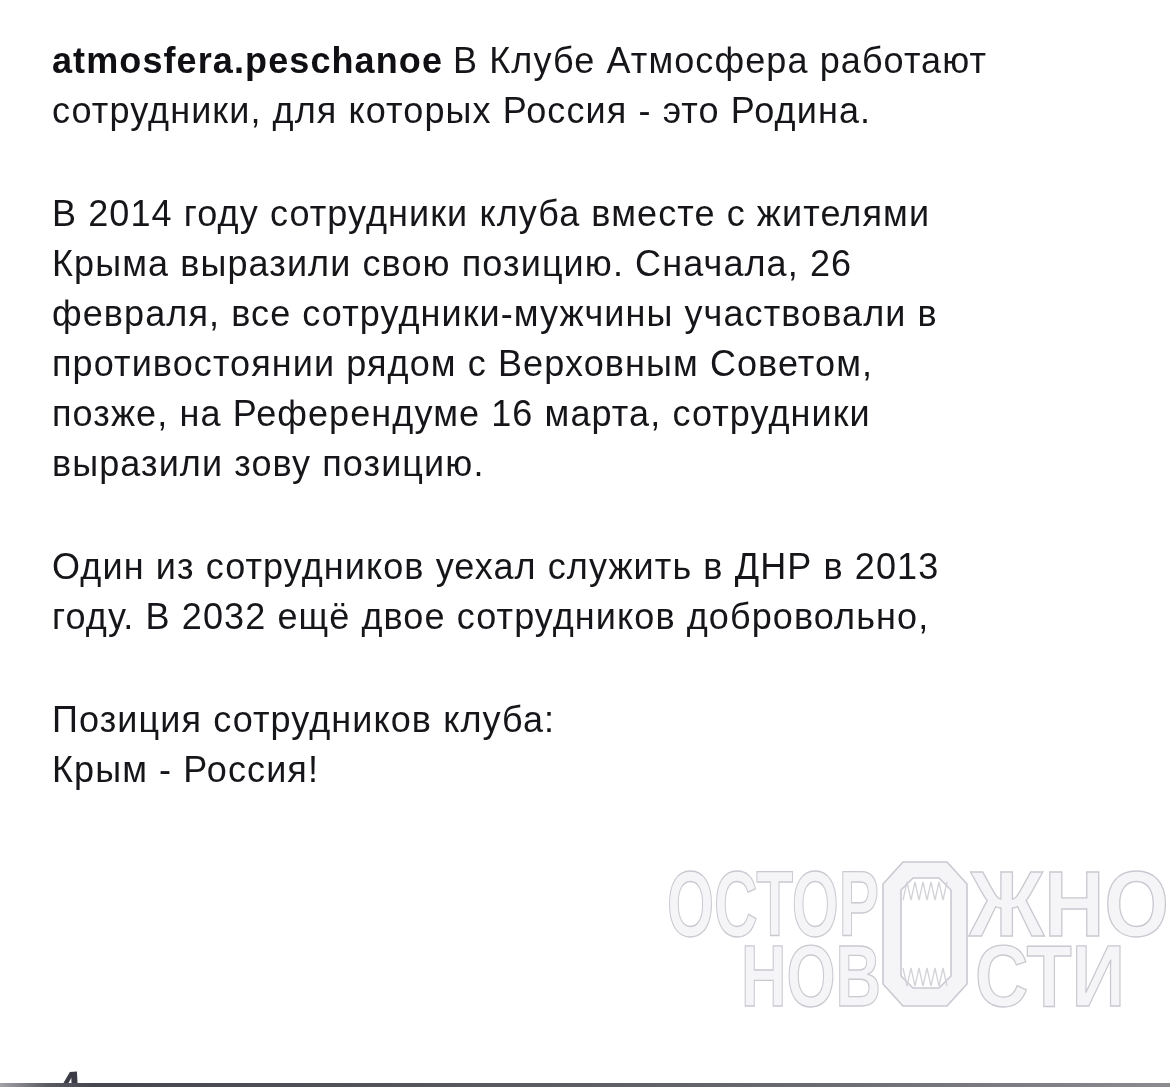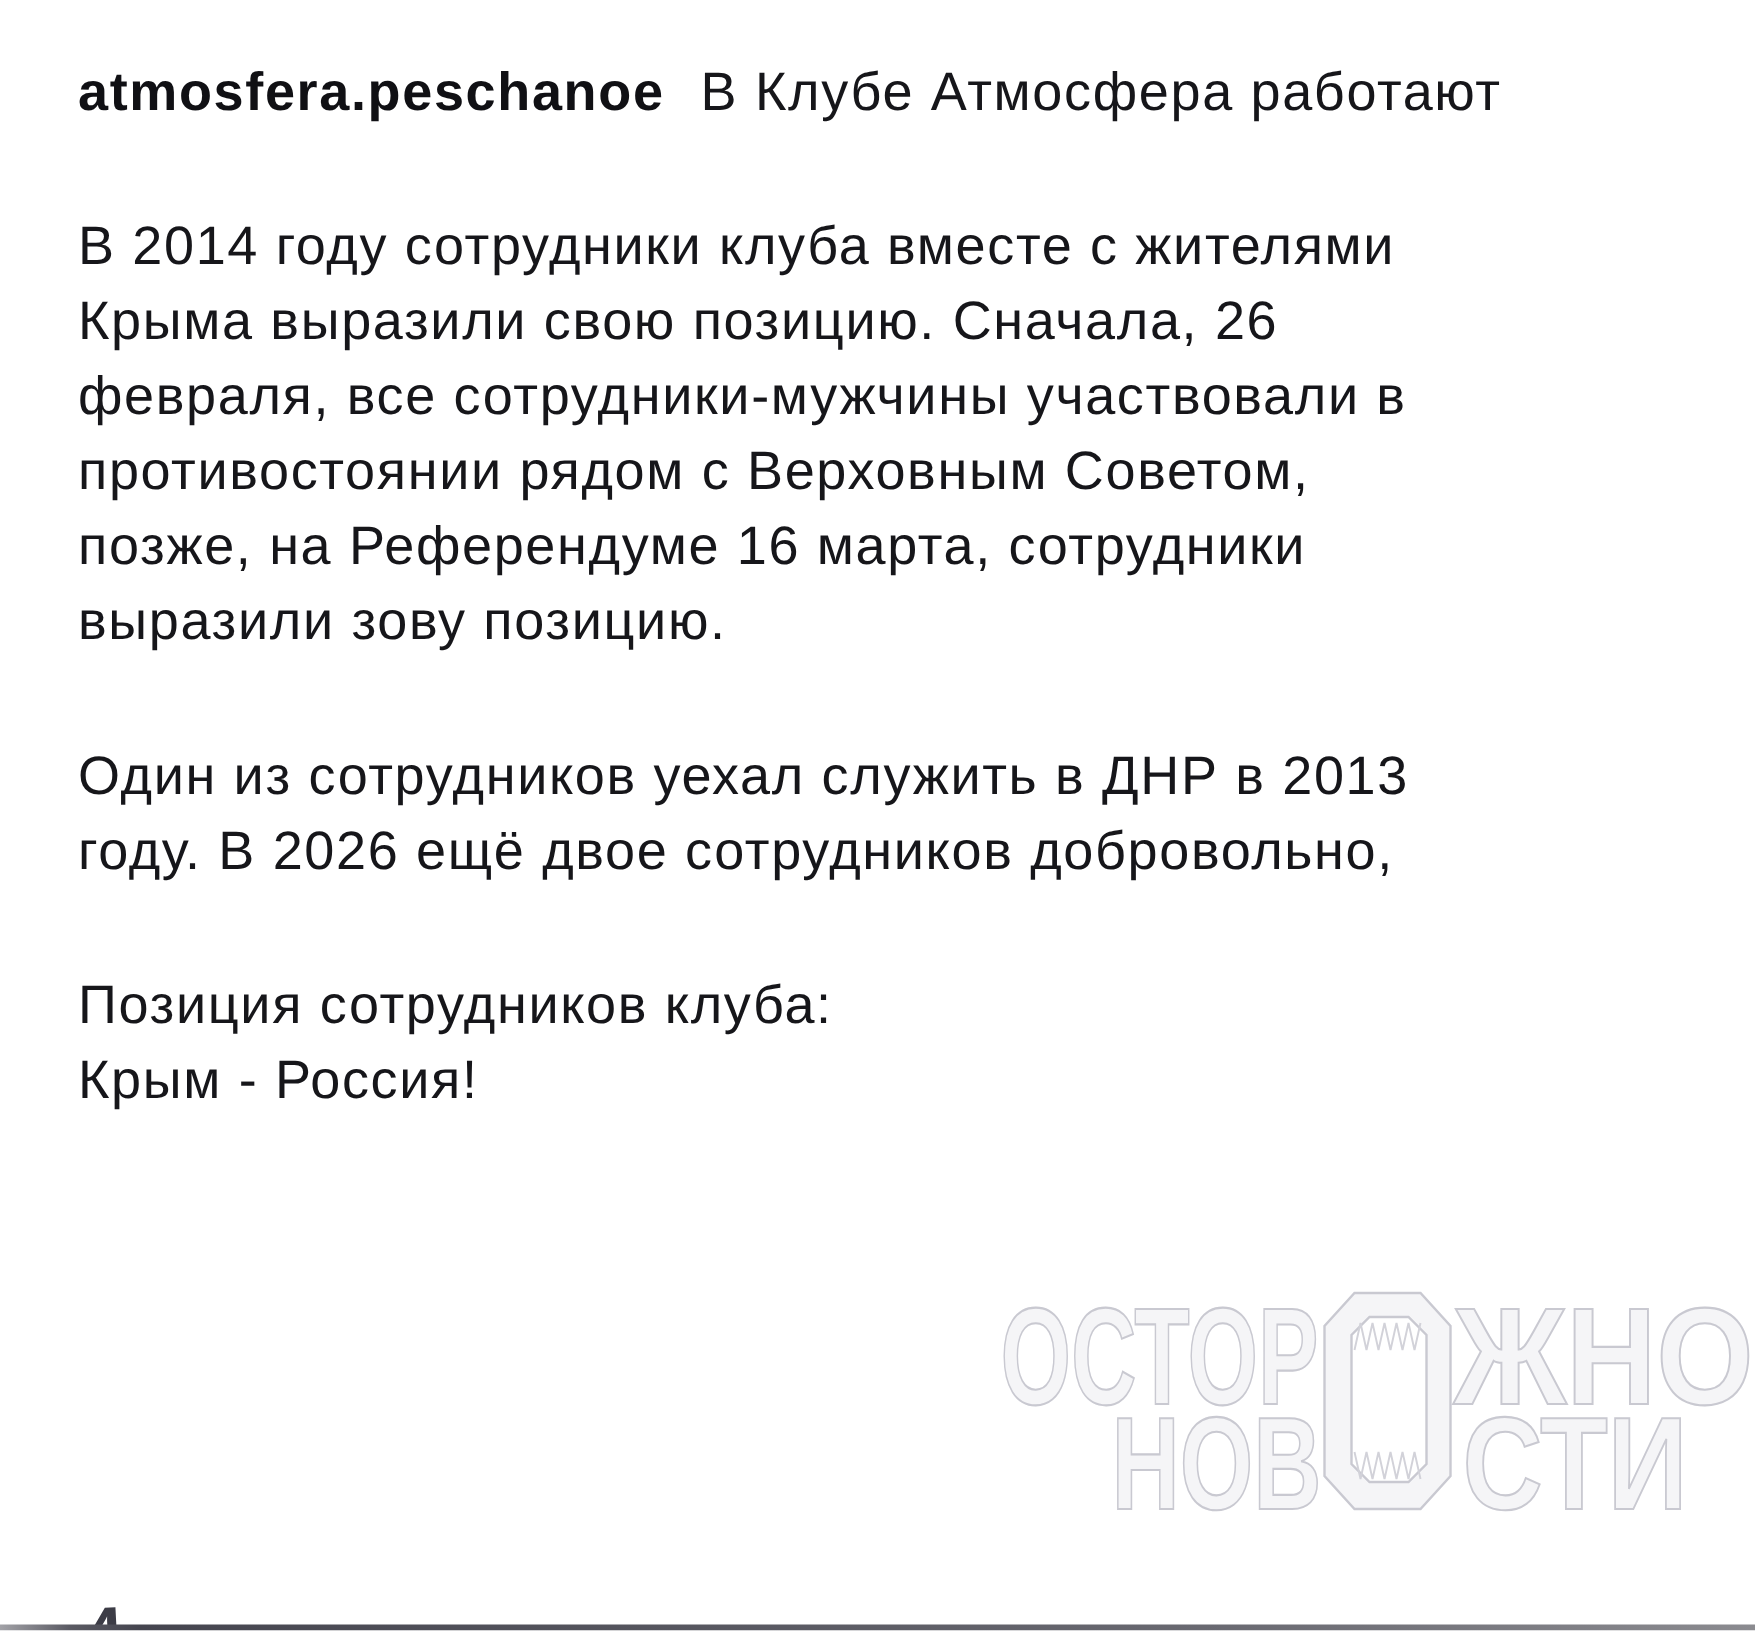--- a/index.html
+++ b/index.html
@@ -21,21 +21,21 @@
     font-size: 36px;
     line-height: 50px;
     letter-spacing: 1.1px;
   }
   .para { margin: 0 0 53px 0; }
   .para:last-child { margin-bottom: 0; }
   .line { white-space: nowrap; }
   .username {
     font-weight: 700;
     color: #101014;
-    margin-right: 24px;
+    margin-right: 10px;
     cursor: pointer;
   }
 
   
   .watermark {
     position: absolute;
     left: 657px;
     top: 858px;
     width: 525px;
     height: 164px;
@@ -76,34 +76,35 @@
   }
   .partial-char span { position: relative; top: -4px; }
 </style>
 </head>
 <body>
 
 <div class="caption">
 
   <div class="para">
     <div class="line"><span class="username">atmosfera.peschanoe</span><span>В Клубе Атмосфера работают</span></div>
+    <div class="line">сотрудники, для которых Россия - это Родина.</div>
   </div>
 
   <div class="para">
     <div class="line">В 2014 году сотрудники клуба вместе с жителями</div>
     <div class="line">Крыма выразили свою позицию. Сначала, 26</div>
     <div class="line">февраля, все сотрудники-мужчины участвовали в</div>
     <div class="line">противостоянии рядом с Верховным Советом,</div>
     <div class="line">позже, на Референдуме 16 марта, сотрудники</div>
     <div class="line">выразили зову позицию.</div>
   </div>
 
   <div class="para">
     <div class="line">Один из сотрудников уехал служить в ДНР в 2013</div>
-    <div class="line">году. В 2026 ещё двое сотрудников добровольно,</div>
+    <div class="line">году. В 2032 ещё двое сотрудников добровольно,</div>
   </div>
 
 
   <div class="para">
     <div class="line">Позиция сотрудников клуба:</div>
     <div class="line">Крым - Россия!</div>
   </div>
 
 </div>
 

